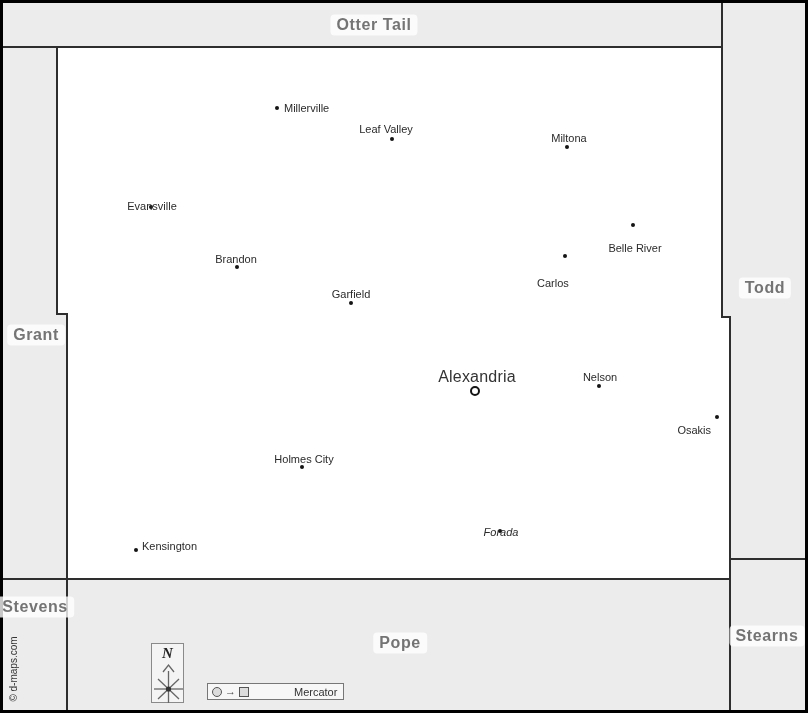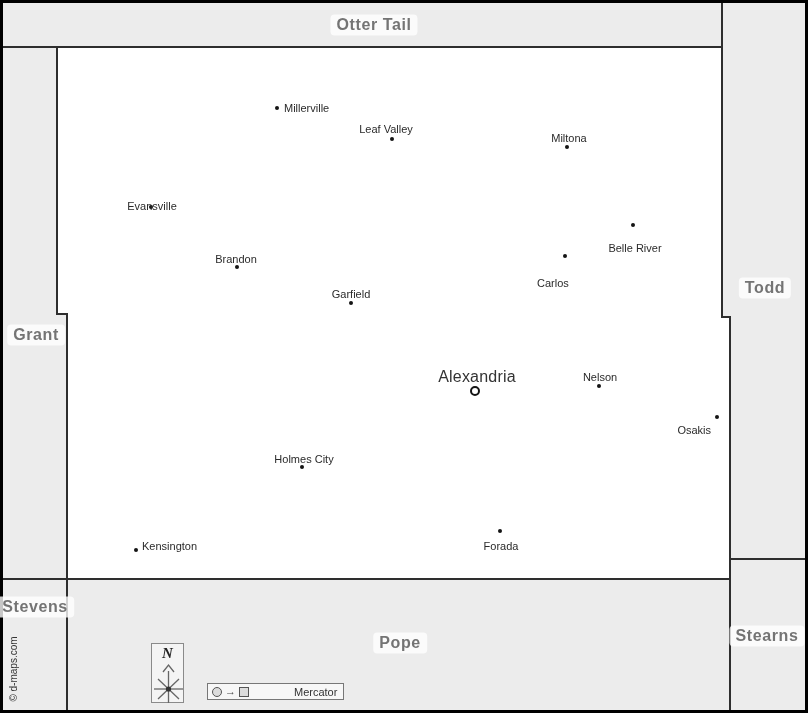--- a/index.html
+++ b/index.html
@@ -126,21 +126,21 @@
       <div class="town-label anchor-center" style="left: 351px; top: 294px;">Garfield</div>
       <div class="marker ring" style="left: 475px; top: 391px;"></div>
       <div class="town-label anchor-center major" style="left: 477px; top: 377px;">Alexandria</div>
       <div class="marker dot" style="left: 599px; top: 386px;"></div>
       <div class="town-label anchor-center" style="left: 600px; top: 377px;">Nelson</div>
       <div class="marker dot" style="left: 717px; top: 417px;"></div>
       <div class="town-label anchor-right" style="left: 711px; top: 430px;">Osakis</div>
       <div class="marker dot" style="left: 302px; top: 467px;"></div>
       <div class="town-label anchor-center" style="left: 304px; top: 459px;">Holmes City</div>
       <div class="marker dot" style="left: 500px; top: 531px;"></div>
-      <div class="town-label anchor-center" style="left: 501px; top: 546px;">Forada</div>
+      <div class="town-label anchor-center" style="left: 501px; top: 532px; font-style: italic;">Forada</div>
       <div class="marker dot" style="left: 136px; top: 550px;"></div>
       <div class="town-label anchor-left" style="left: 142px; top: 546px;">Kensington</div>
     </div>
 
 
   <div id="compass-box">
     <div id="compass-n">N</div>
     <svg id="compass-arrow" width="33" height="43" viewBox="0 0 33 43">
       <g stroke="#666" stroke-width="1.3" fill="none">
         <line x1="16.5" y1="10" x2="16.5" y2="42"></line>

